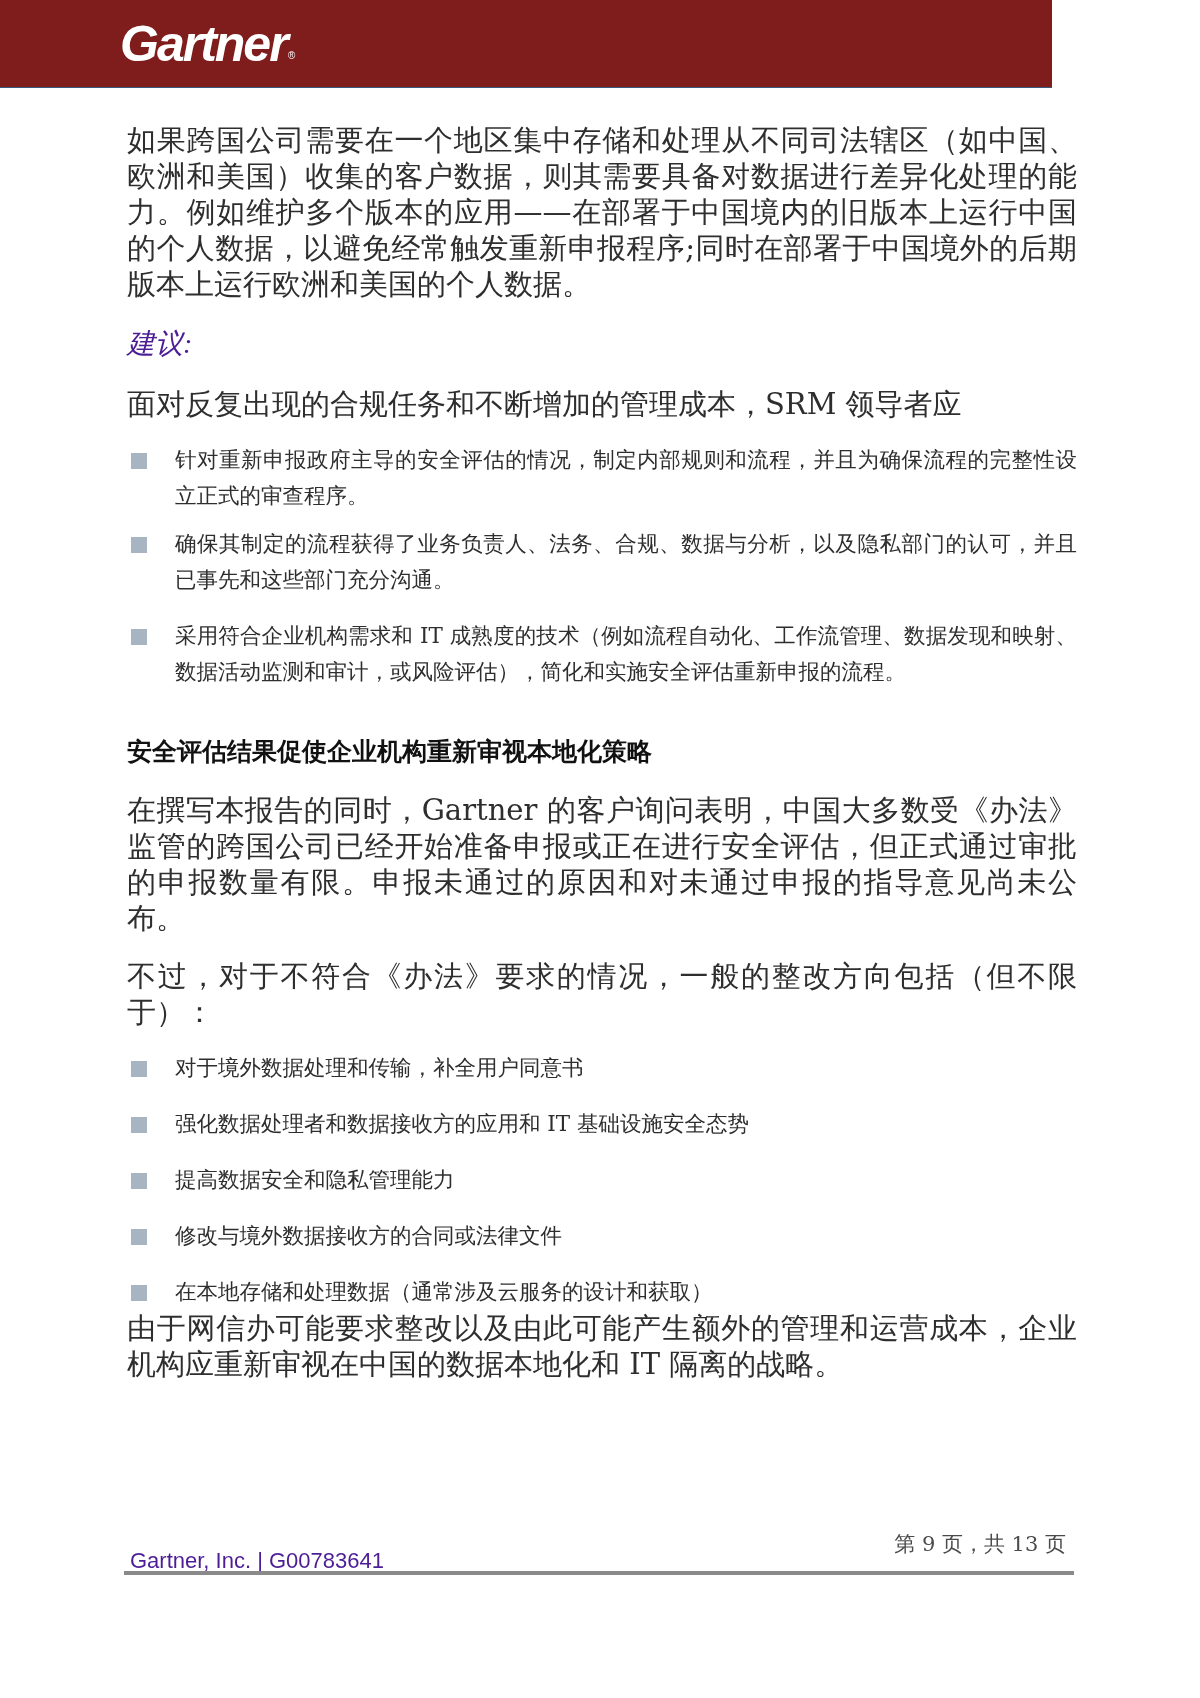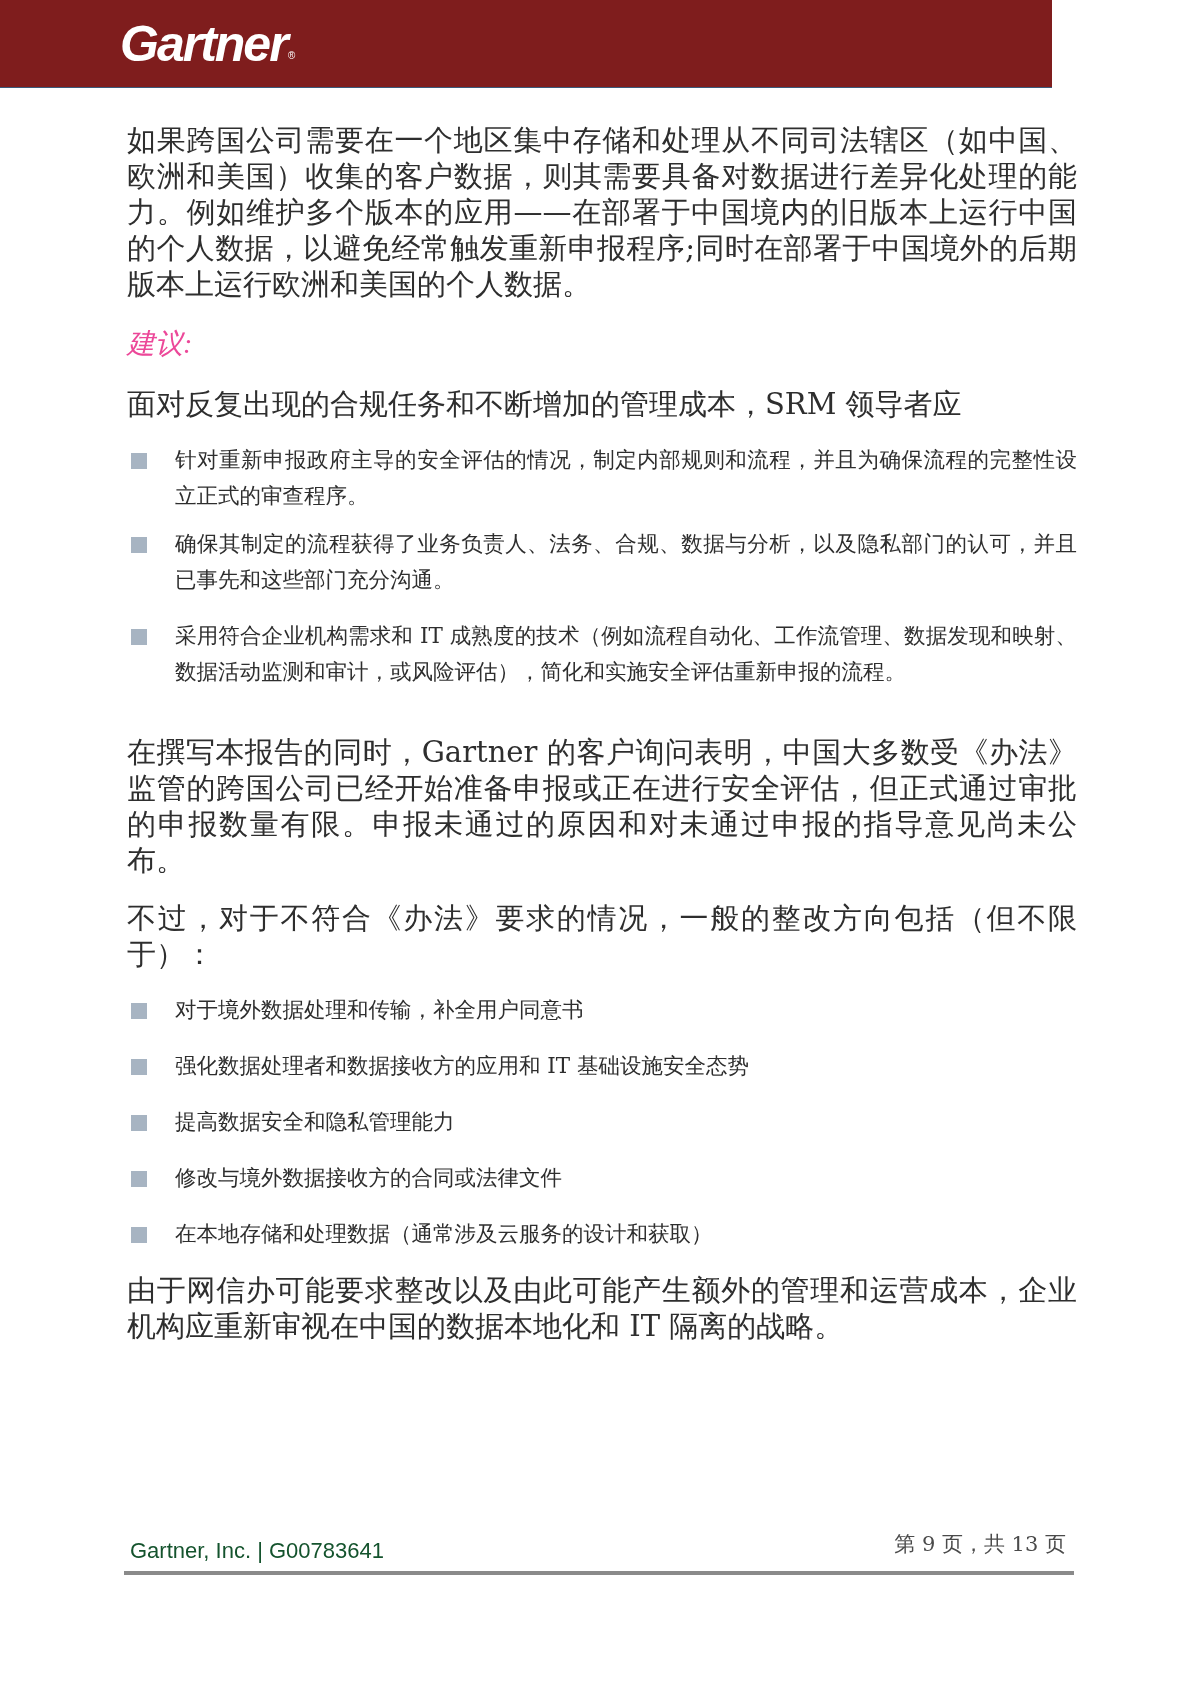--- a/index.html
+++ b/index.html
@@ -4,28 +4,28 @@
 <style>
   html, body { margin: 0; padding: 0; background: #ffffff; }
   body { width: 1200px; height: 1698px; position: relative; overflow: hidden;
          font-family: "DejaVu Sans", "Liberation Sans", sans-serif; color: #2b2b2b; }
   .header-bar { position: absolute; left: 0; top: 0; width: 1052px; height: 87px; background: #7f1d1d; border-bottom: 1px solid #3a5a7a; font-style: italic; }
   .logo { position: absolute; left: 120px; top: 14px; color: #ffffff; font-family: "Liberation Sans", sans-serif;
           font-weight: bold; font-size: 50px; letter-spacing: -2px; line-height: 60px; }
   .logo sup { font-size: 10px; letter-spacing: 0; vertical-align: baseline; position: relative; top: -2px; margin-left: 1px; font-weight: normal; }
   .content { position: absolute; left: 127px; top: 122px; width: 950px; }
   p.body { margin: 0; font-size: 29px; line-height: 36px; color: #2e2e2e; font-family: "DejaVu Serif", "Liberation Serif", serif; text-align: justify; }
-  .label-italic { font-family: Liberation Serif, serif; font-style: italic; font-size: 28px; color: #ec4899; margin: 0; line-height: 40px; }
+  .label-italic { font-family: Liberation Serif, serif; font-style: italic; font-size: 28px; color: #4c1d95; margin: 0; line-height: 40px; }
   ul.bullets { list-style: none; margin: 0; padding: 0; }
   ul.bullets li { position: relative; padding-left: 48px; font-size: 21.5px; line-height: 36px; color: #2e2e2e;
                   font-family: "DejaVu Serif", "Liberation Serif", serif; text-align: justify; }
   .sq { position: absolute; left: 4px; top: 11px; width: 16px; height: 16px; background: #a7b4c2; }
   h2.section { margin: 0; font-size: 25px; font-weight: bold; color: #111; line-height: 36px; font-family: "DejaVu Sans", "Liberation Sans", sans-serif; }
   .footer { position: absolute; left: 128px; top: 1530px; width: 946px; height: 30px; }
-  .footer-left { position: absolute; left: 2px; top: 8px; font-family: "Liberation Sans", sans-serif; font-size: 22px; color: #14532d; text-align: right; }
+  .footer-left { position: absolute; left: 2px; top: 18px; font-family: "Liberation Sans", sans-serif; font-size: 22px; color: #4c1d95; text-align: right; }
   .footer-right { position: absolute; right: 8px; top: 0; font-family: "DejaVu Serif", serif; font-size: 21px; color: #4a4a4a; }
   .footer-rule { position: absolute; left: 124px; top: 1571px; width: 950px; height: 4px; background: #8a8a8a; }
 </style>
 </head>
 <body>
 
 <div class="header-bar">
   <div class="logo"><span>Gartner</span><sup>®</sup></div>
 </div>
 
@@ -35,31 +35,32 @@
   <p class="label-italic" style="margin-bottom:22px;">建议:</p>
 
   <p class="body" style="margin-bottom:20px;">面对反复出现的合规任务和不断增加的管理成本，SRM 领导者应</p>
 
   <ul class="bullets">
     <li style="margin-bottom:12px;"><span class="sq"></span><span>针对重新申报政府主导的安全评估的情况，制定内部规则和流程，并且为确保流程的完整性设立正式的审查程序。</span></li>
     <li style="margin-bottom:20px;"><span class="sq"></span><span>确保其制定的流程获得了业务负责人、法务、合规、数据与分析，以及隐私部门的认可，并且已事先和这些部门充分沟通。</span></li>
     <li style="margin-bottom:44px;"><span class="sq"></span><span>采用符合企业机构需求和 IT 成熟度的技术（例如流程自动化、工作流管理、数据发现和映射、数据活动监测和审计，或风险评估），简化和实施安全评估重新申报的流程。</span></li>
   </ul>
 
+  <h2 class="section" style="margin-bottom:22px;">安全评估结果促使企业机构重新审视本地化策略</h2>
 
   <p class="body" style="margin-bottom:22px;">在撰写本报告的同时，Gartner 的客户询问表明，中国大多数受《办法》监管的跨国公司已经开始准备申报或正在进行安全评估，但正式通过审批的申报数量有限。申报未通过的原因和对未通过申报的指导意见尚未公布。</p>
 
   <p class="body" style="margin-bottom:20px;">不过，对于不符合《办法》要求的情况，一般的整改方向包括（但不限于）：</p>
 
   <ul class="bullets">
     <li style="margin-bottom:20px;"><span class="sq"></span><span>对于境外数据处理和传输，补全用户同意书</span></li>
     <li style="margin-bottom:20px;"><span class="sq"></span><span>强化数据处理者和数据接收方的应用和 IT 基础设施安全态势</span></li>
     <li style="margin-bottom:20px;"><span class="sq"></span><span>提高数据安全和隐私管理能力</span></li>
     <li style="margin-bottom:20px;"><span class="sq"></span><span>修改与境外数据接收方的合同或法律文件</span></li>
-    <li style="margin-bottom:20px;"><span class="sq"></span><span>在本地存储和处理数据（通常涉及云服务的设计和获取）</span></li>
+    <li style=""><span class="sq"></span><span>在本地存储和处理数据（通常涉及云服务的设计和获取）</span></li>
   </ul>
 
   <p class="body">由于网信办可能要求整改以及由此可能产生额外的管理和运营成本，企业机构应重新审视在中国的数据本地化和 IT 隔离的战略。</p>
 </div>
 
 <div class="footer">
   <span class="footer-left">Gartner, Inc. | G00783641</span>
   <span class="footer-right">第 9 页，共 13 页</span>
 </div>
 <div class="footer-rule"></div>

